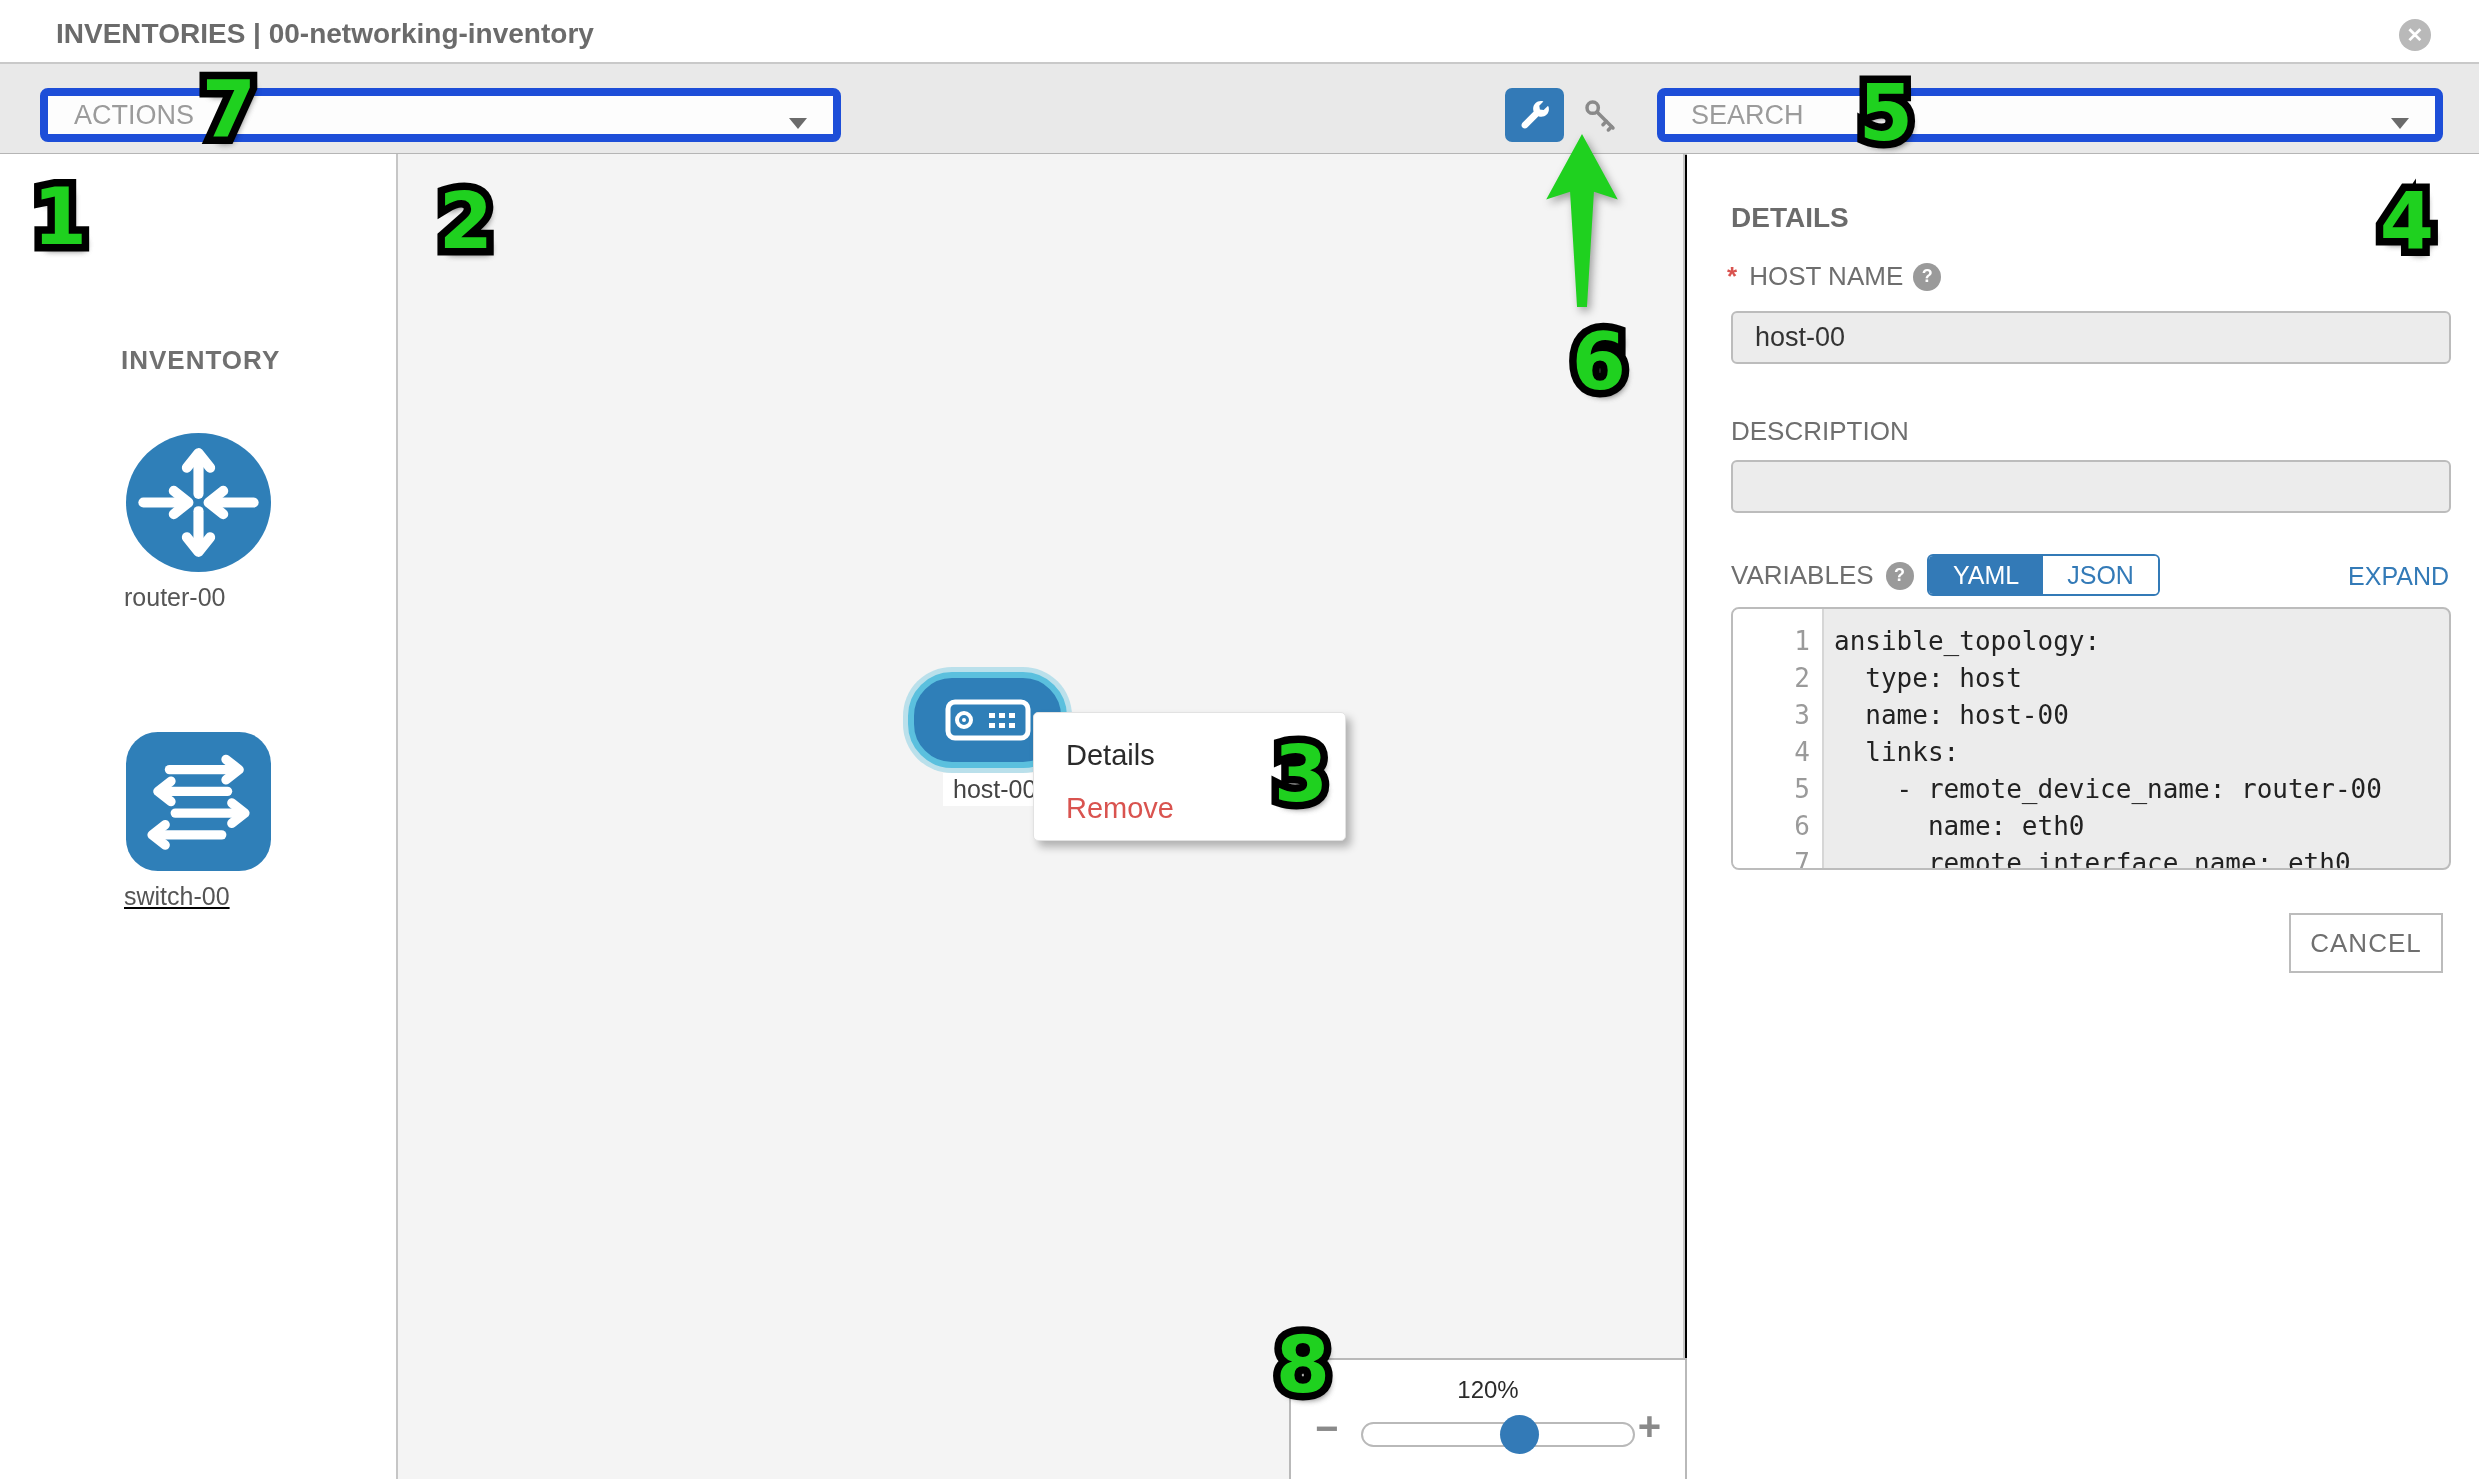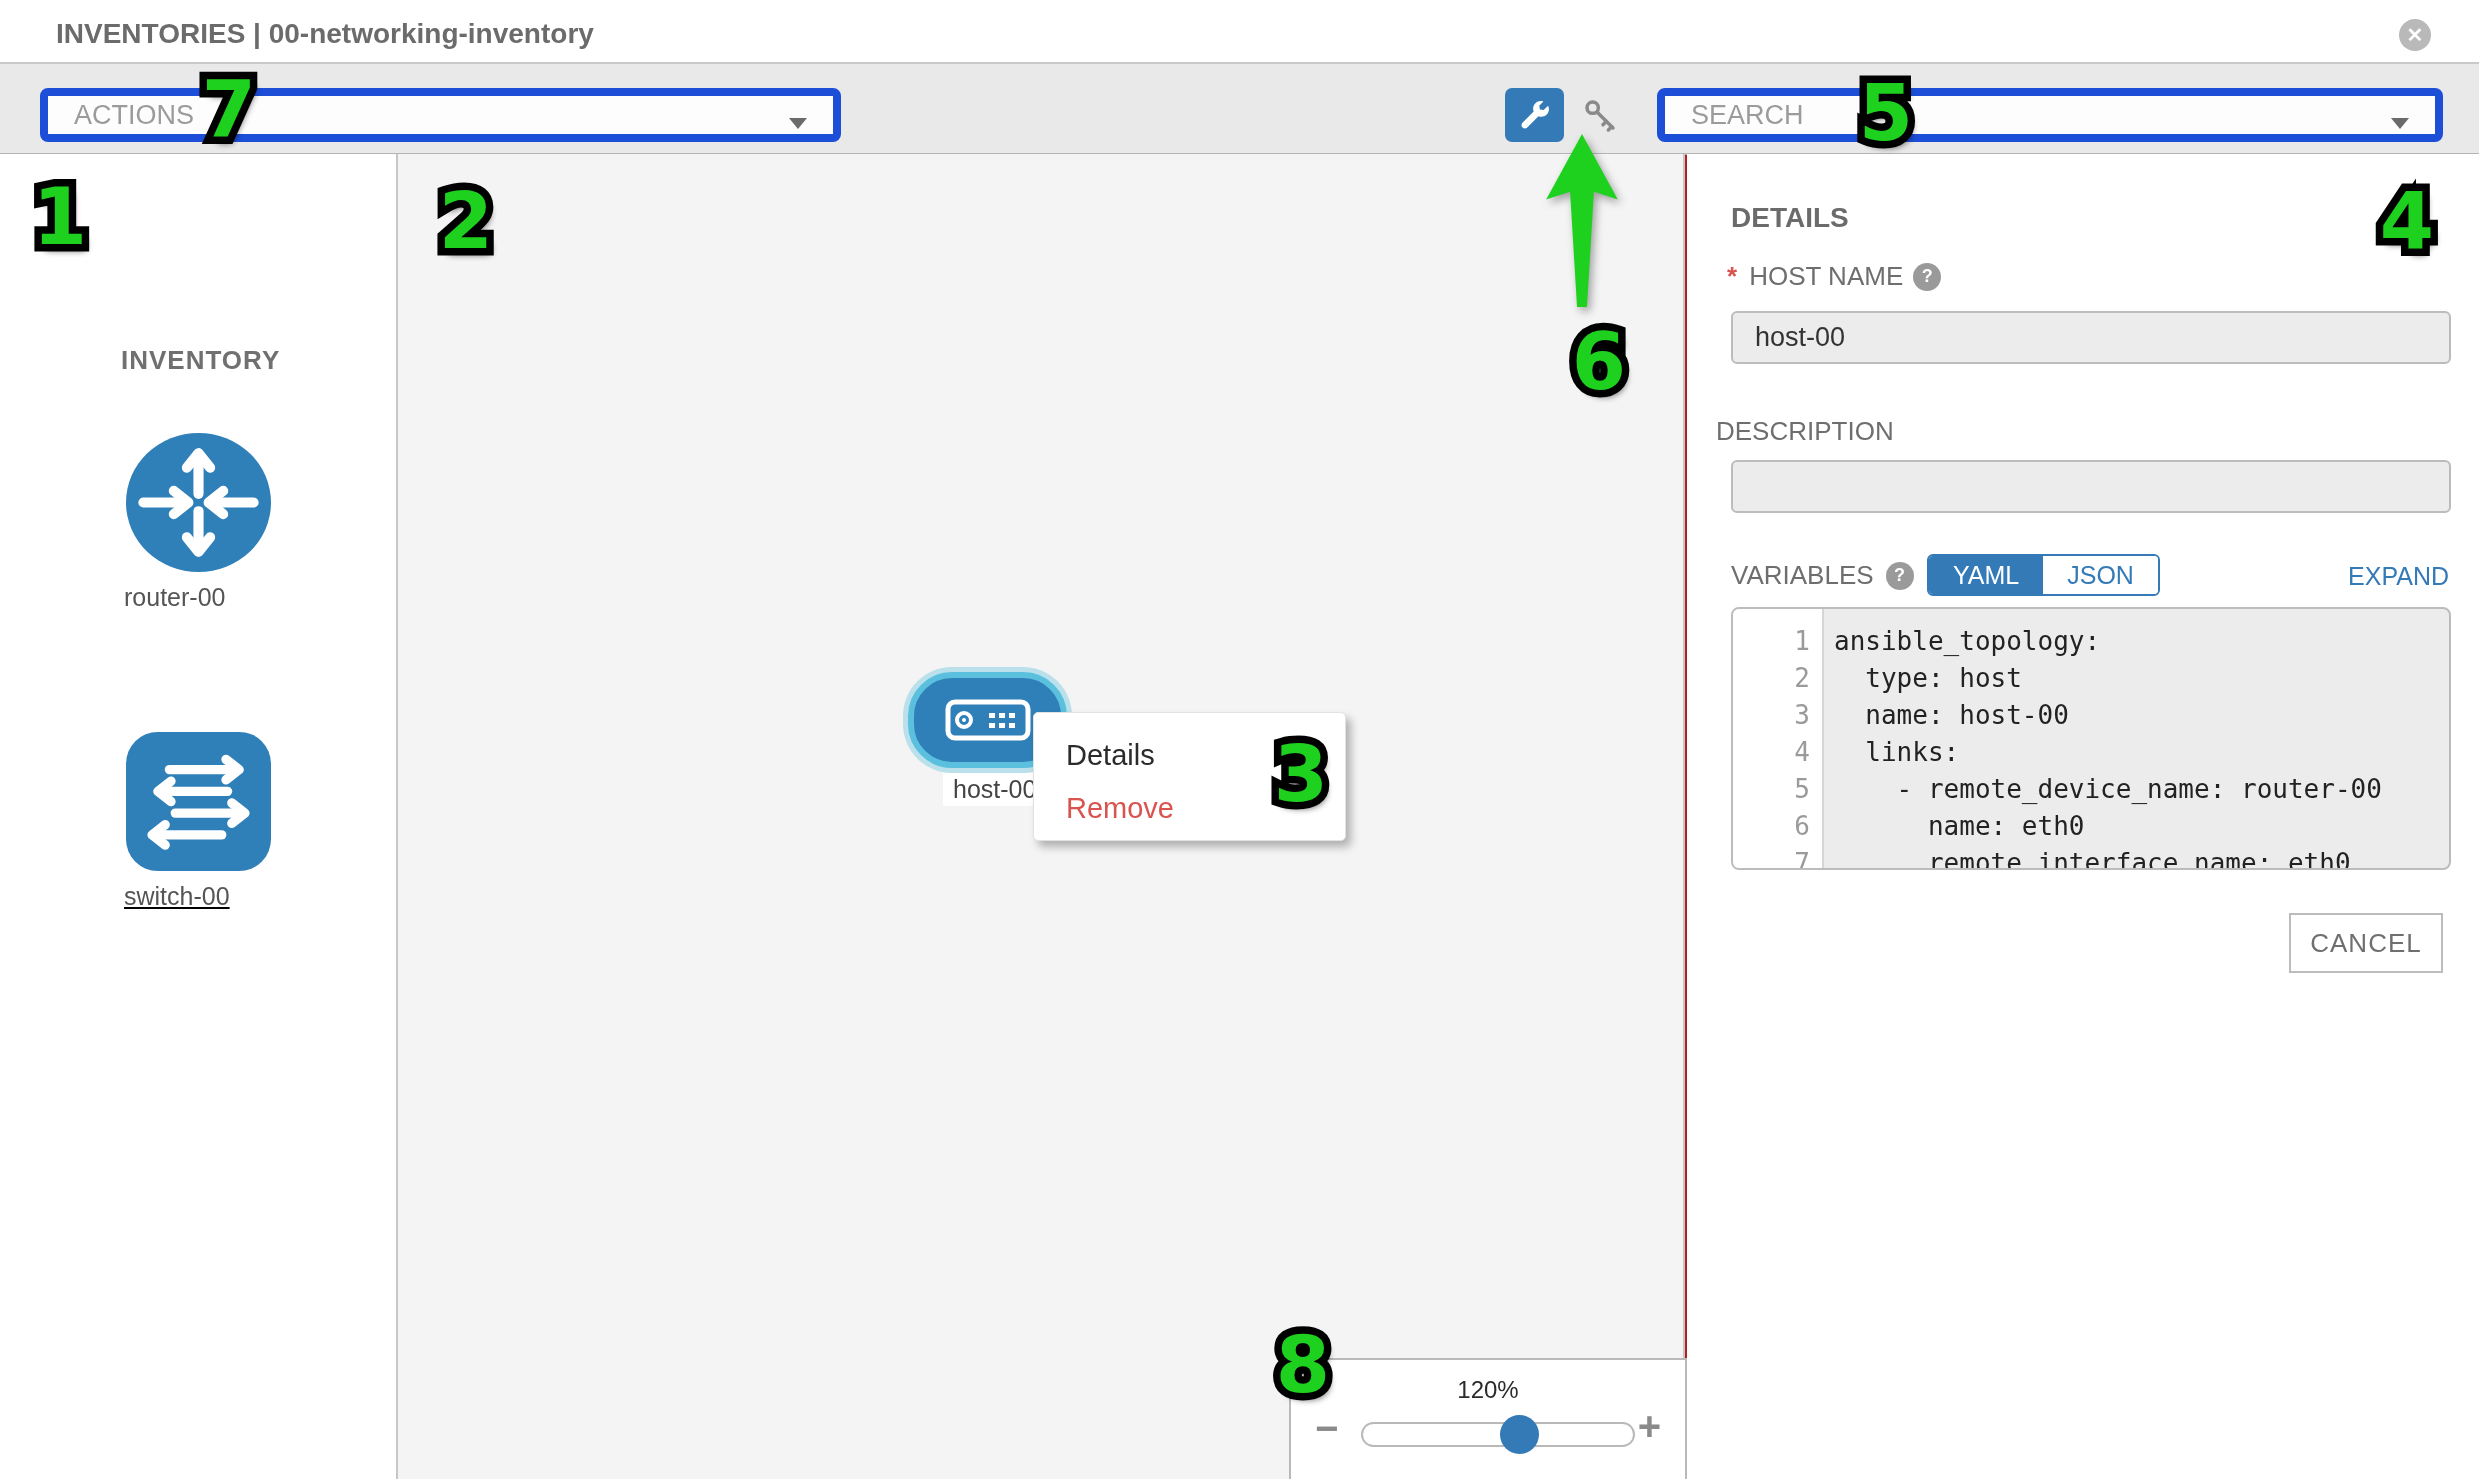--- a/index.html
+++ b/index.html
@@ -1,19 +1,19 @@
 <!DOCTYPE html>
 <html><head>
 <meta charset="utf-8">
 <style>
   * { margin:0; padding:0; box-sizing:border-box; }
   html,body { background:#fff; }
   .screen {
     position:relative; width:2480px; height:1480px; overflow:hidden;
-    font-family:"Liberation Sans", sans-serif; background:#b91c1c;
+    font-family:"Liberation Sans", sans-serif; background:#000000;
   }
   
   .header { position:absolute; left:0; top:0; width:2480px; height:64px; background:#fff; border-bottom:2px solid #c9c9c9; }
   .header-title { position:absolute; left:56px; top:18px; font-size:28px; font-weight:bold; color:#6b6b6b; }
   .close-btn { position:absolute; left:2399px; top:19px; width:32px; height:32px; border-radius:50%; background:#b9b9b9; color:#fff; font-size:20px; font-weight:bold; display:flex; align-items:center; justify-content:center; cursor:pointer; }
   
   .toolbar { position:absolute; left:0; top:64px; width:2480px; height:91px; background:#e9e9e9; border-bottom:2px solid #b5b5b5; }
   .select-box { position:absolute; top:24px; height:54px; background:#fdfdfd; border:8px solid #1d4ed8; border-radius:8px; display:flex; align-items:center; }
   .select-actions { left:40px; width:801px; }
   .select-search { left:1657px; width:786px; }
@@ -186,21 +186,21 @@
 
     <div class="field-label" style="left:40px; top:107px;">
       <span class="req-star">*</span>
       <span>HOST NAME</span>
       <span class="help-icon">
           <span>?</span>
         </span>
     </div>
     <input class="text-input hostname-input" type="text" value="host-00" style="">
 
-    <div class="field-label" style="left:29px; top:262px;">DESCRIPTION</div>
+    <div class="field-label" style="left:44px; top:262px;">DESCRIPTION</div>
     <input class="text-input desc-input" type="text" value="" style="">
 
     <div class="vars-row">
       <div class="vars-label">
         <span>VARIABLES</span>
         <span class="help-icon">
             <span>?</span>
           </span>
       </div>
       <div class="toggle-group">

